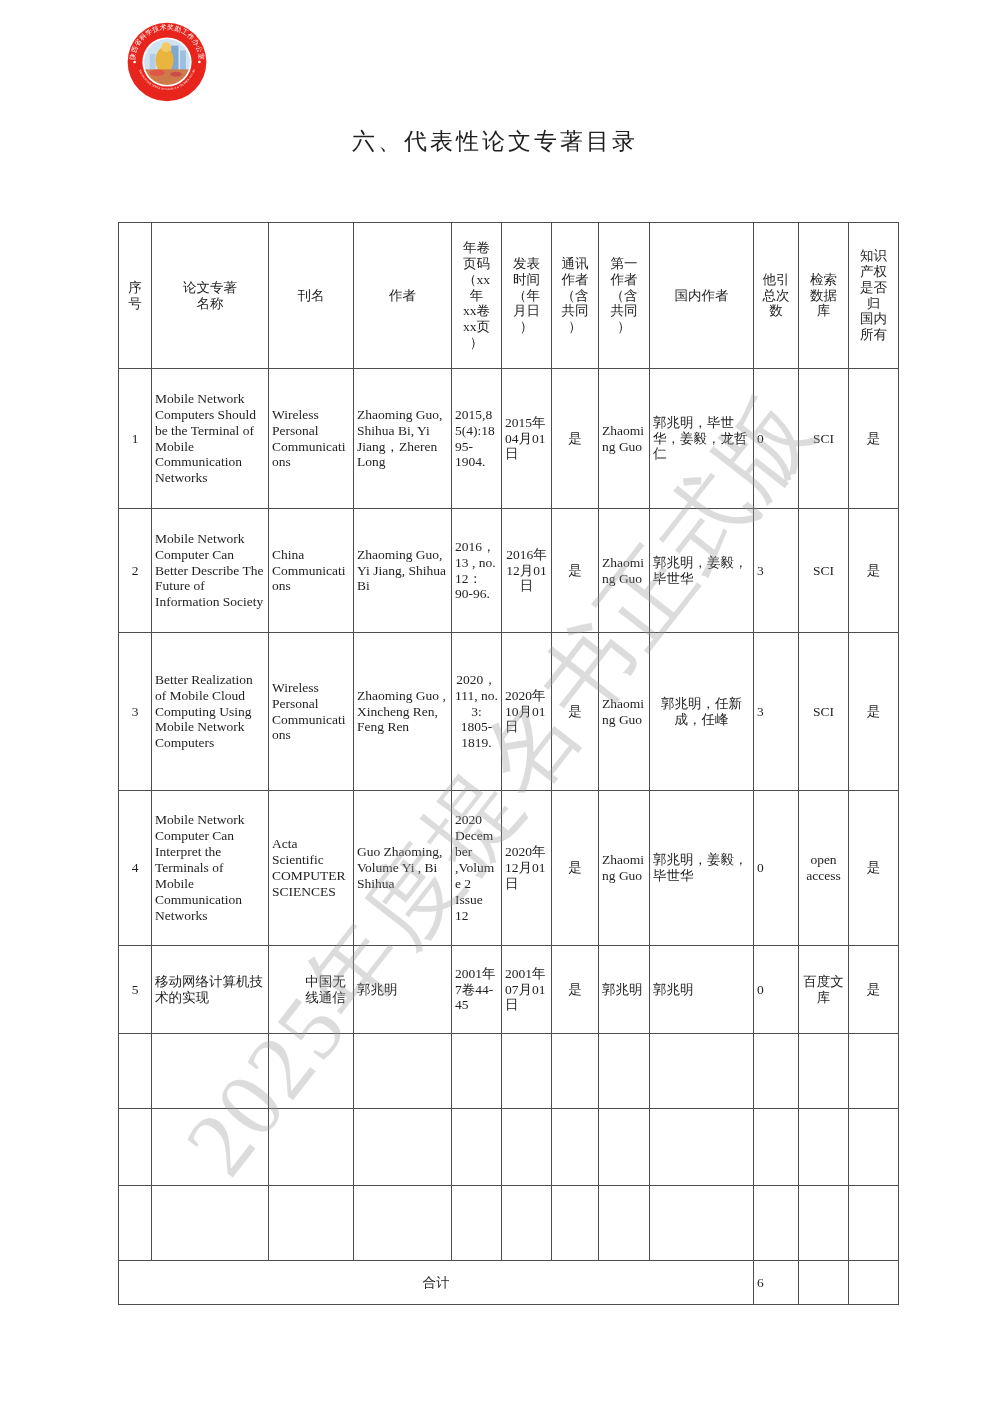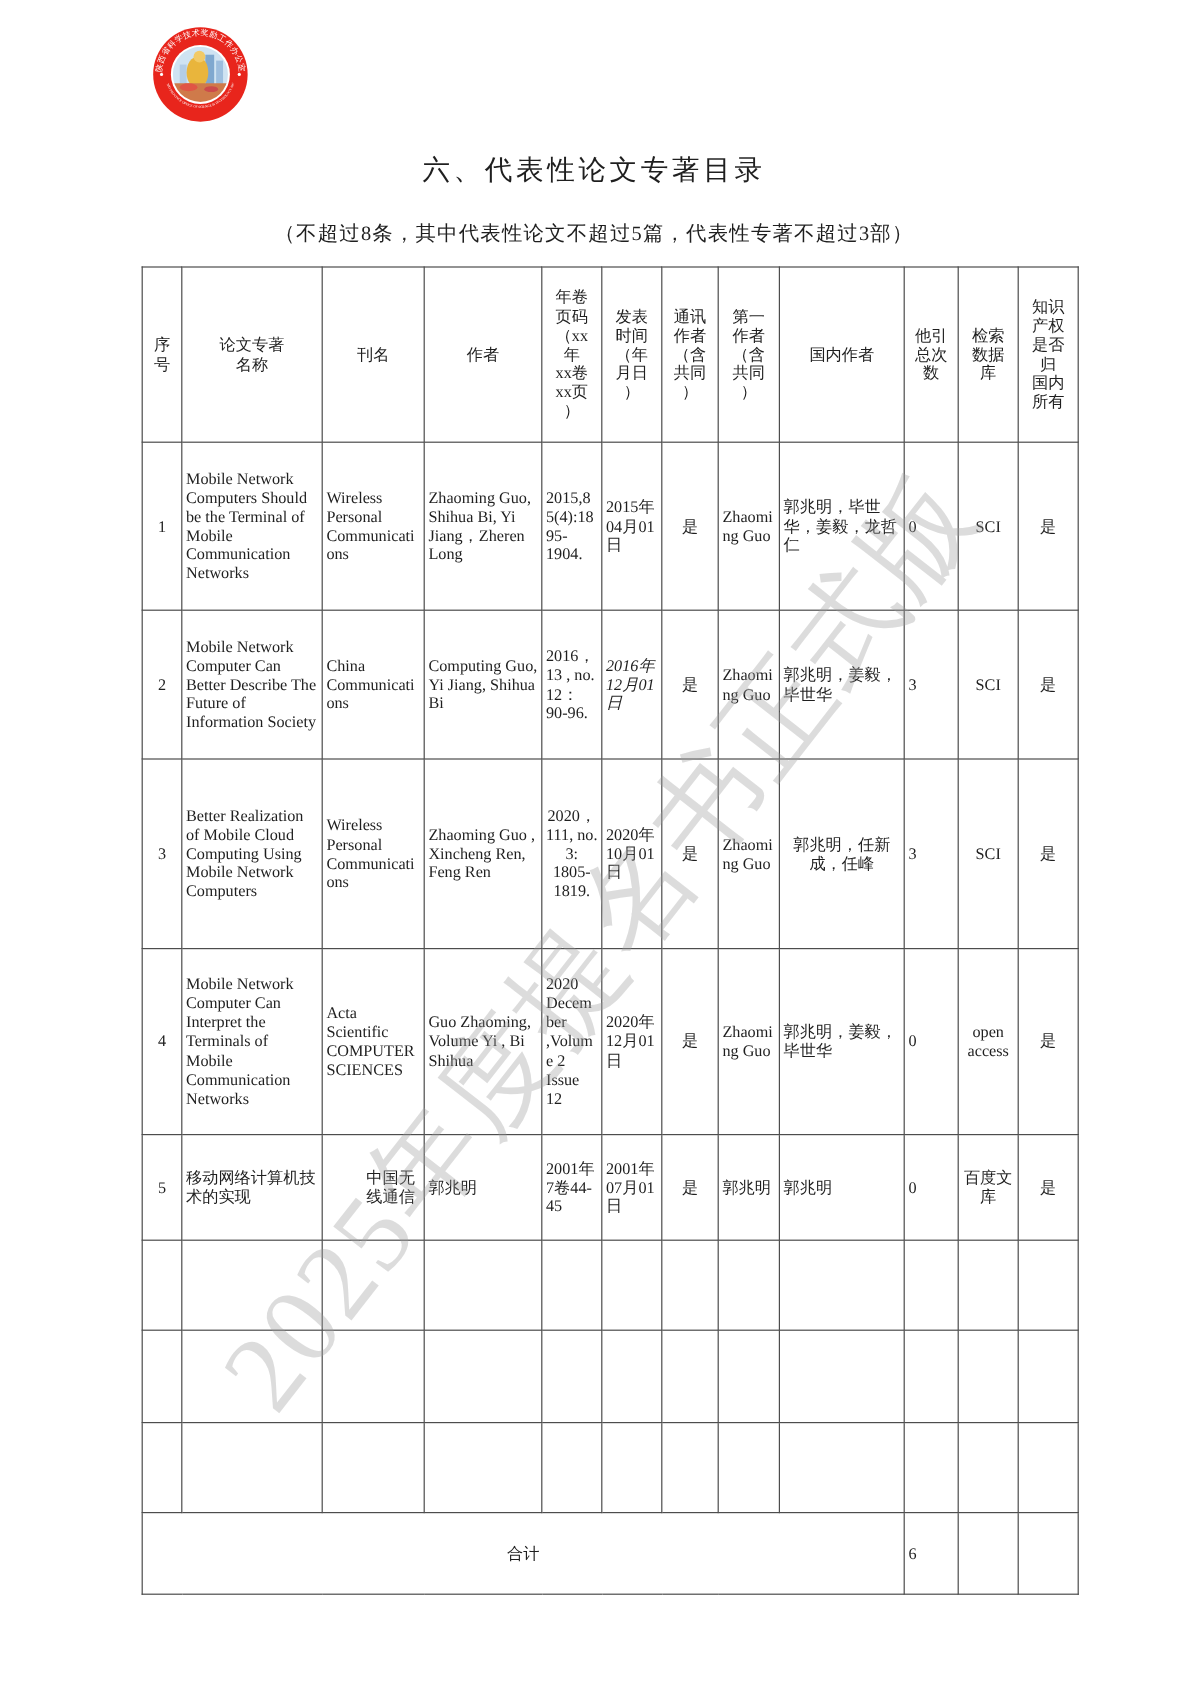--- a/index.html
+++ b/index.html
@@ -75,21 +75,20 @@
       <textPath href="#arcTop" startOffset="50%" text-anchor="middle">陕西省科学技术奖励工作办公室</textPath>
     </text>
     <text font-size="3.4" fill="#ffffff" font-family="Liberation Serif, serif">
       <textPath href="#arcBottom" startOffset="50%" text-anchor="middle">SHAANXI PROVINCE OFFICE OF SCIENCE &amp; TECHNOLOGY AWARDS</textPath>
     </text>
     <circle cx="10.5" cy="50" r="1.6" fill="#ffffff"></circle>
     <circle cx="89.5" cy="50" r="1.6" fill="#ffffff"></circle>
   </svg>
 
   <div class="doc-title">六、代表性论文专著目录</div>
-  <div class="doc-subtitle">（不超过8条，其中代表性论文不超过5篇，代表性专著不超过3部）</div>
 
   <table class="papers">
     <colgroup id="cols">
         <col style="width: 33px;">
         <col style="width: 117px;">
         <col style="width: 85px;">
         <col style="width: 98px;">
         <col style="width: 50px;">
         <col style="width: 50px;">
         <col style="width: 47px;">
@@ -156,23 +155,23 @@
           <td style="text-align: left;">Zhaoming Guo</td>
           <td style="text-align: left;">郭兆明，毕世华，姜毅，龙哲仁</td>
           <td style="text-align: left;">0</td>
           <td style="text-align: center;">SCI</td>
           <td style="text-align: center;">是</td>
         </tr>
         <tr style="height: 124px;">
           <td style="text-align: center;">2</td>
           <td style="text-align: left; margin-left: 12px;">Mobile Network Computer Can Better Describe The Future of Information Society</td>
           <td style="text-align: left;">China Communications</td>
-          <td style="text-align: left;">Computing Guo, Yi Jiang, Shihua Bi</td>
+          <td style="text-align: left;">Zhaoming Guo, Yi Jiang, Shihua Bi</td>
           <td style="text-align: left;">2016，13 , no. 12：90-96.</td>
-          <td style="text-align: left; font-style: italic;">2016年12月01日</td>
+          <td style="text-align: center;">2016年12月01日</td>
           <td style="text-align: center;">是</td>
           <td style="text-align: left;">Zhaoming Guo</td>
           <td style="text-align: left;">郭兆明，姜毅，毕世华</td>
           <td style="text-align: left;">3</td>
           <td style="text-align: center;">SCI</td>
           <td style="text-align: center;">是</td>
         </tr>
         <tr style="height: 158px;">
           <td style="text-align: center;">3</td>
           <td style="text-align: left;">Better Realization of Mobile Cloud Computing Using Mobile Network Computers</td>
@@ -250,21 +249,21 @@
           <td></td>
           <td></td>
           <td></td>
           <td></td>
           <td></td>
           <td></td>
           <td></td>
           <td></td>
           <td></td>
         </tr>
-        <tr style="height: 68px;">
+        <tr style="height: 44px;">
           <td colspan="9" style="text-align: center;">合计</td>
           <td>6</td>
           <td></td>
           <td></td>
         </tr>
       </tbody>
   </table>
 
   <div class="watermark">2025年度提名书正式版</div>
 

